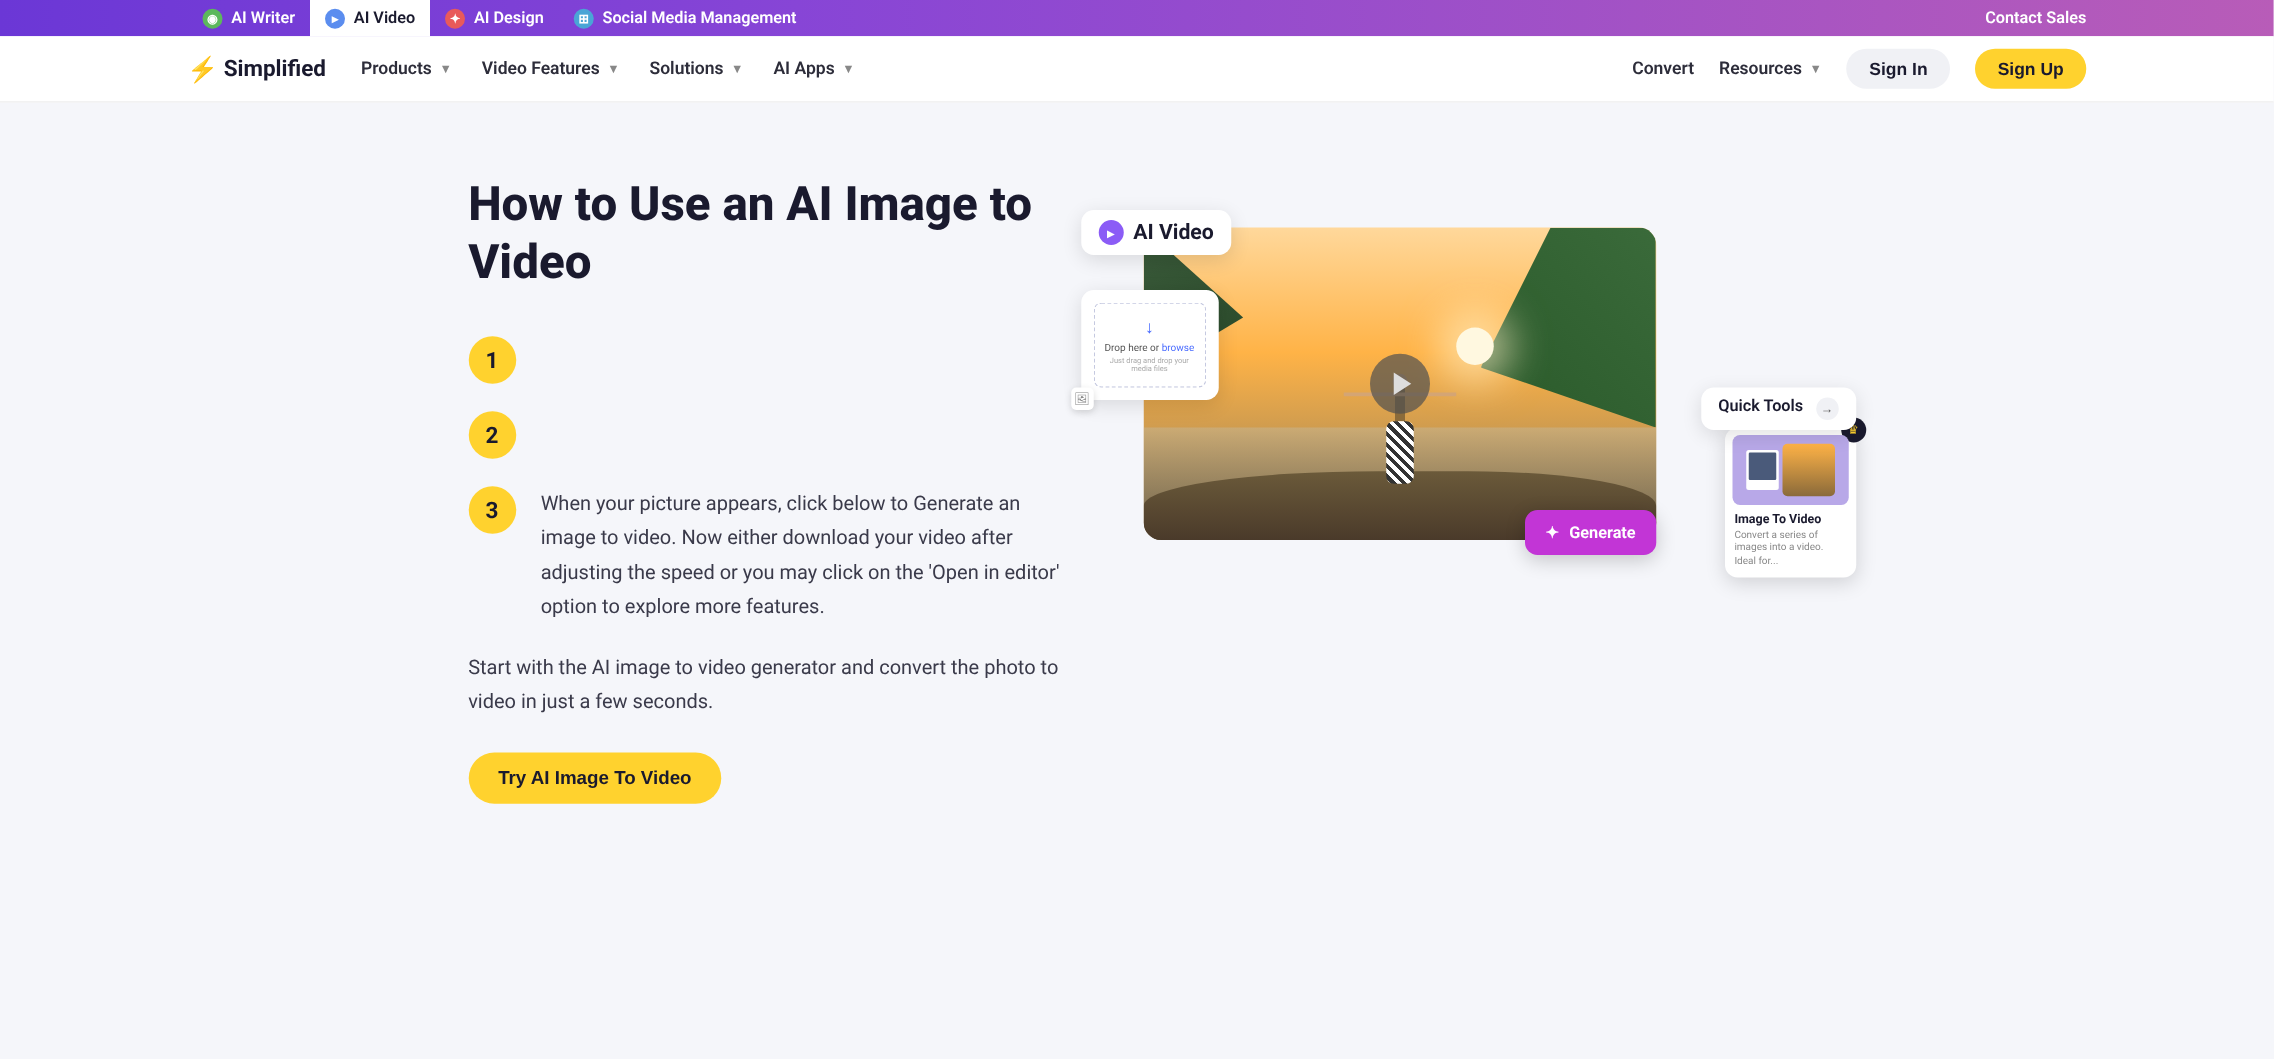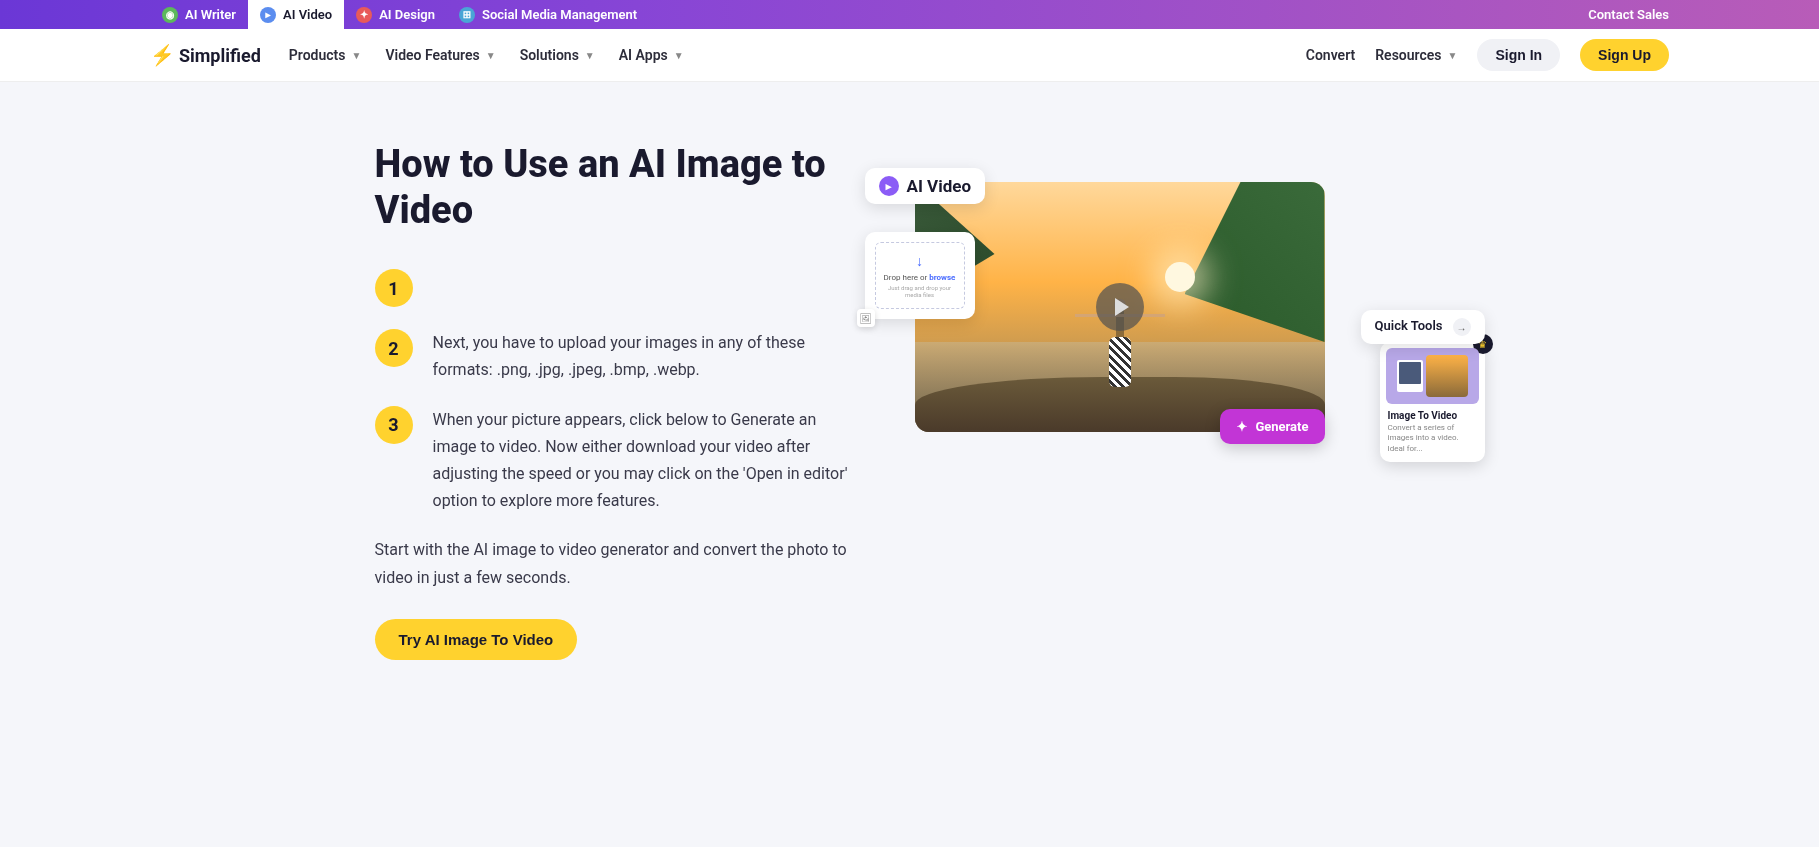--- a/index.html
+++ b/index.html
@@ -37,21 +37,21 @@
 .cta { padding: 12px 24px; border-radius: 24px; background: #ffd22e; color: #1a1a2e; font-size: 15px; font-weight: 700; border: none; cursor: pointer; }
 
 .right-col { flex: 1; position: relative; padding-top: 40px; }
 .hero-wrap { position: relative; width: 100%; max-width: 520px; }
 .badge-aivideo { position: absolute; top: -14px; left: -50px; background: #fff; border-radius: 10px; padding: 8px 14px; display: flex; align-items: center; gap: 8px; font-size: 17px; font-weight: 700; box-shadow: 0 4px 16px rgba(0,0,0,0.12); z-index: 5; }
 .badge-aivideo-icon { width: 20px; height: 20px; border-radius: 50%; background: #8b5cf6; display: flex; align-items: center; justify-content: center; color: #fff; font-size: 11px; }
 .upload-card { position: absolute; top: 50px; left: -50px; width: 110px; background: #fff; border-radius: 10px; padding: 10px; box-shadow: 0 4px 16px rgba(0,0,0,0.12); z-index: 5; }
 .upload-inner { border: 1.5px dashed #c5c9e0; border-radius: 6px; padding: 10px 6px; text-align: center; }
 .upload-arrow { color: #4a6cff; font-size: 14px; margin-bottom: 4px; }
 .upload-text { font-size: 8px; color: #555; }
-.upload-text .browse { color: #4a6cff; font-weight: 700; }
+.upload-text .browse { color: #4a6cff; font-weight: 400; }
 .upload-sub { font-size: 6px; color: #aaa; margin-top: 2px; }
 .upload-corner { position: absolute; bottom: -8px; left: -8px; width: 18px; height: 18px; background: #fff; border-radius: 4px; box-shadow: 0 2px 6px rgba(0,0,0,0.15); display: flex; align-items: center; justify-content: center; font-size: 10px; color: #888; }
 .hero-img { width: 410px; height: 250px; border-radius: 14px; background: linear-gradient(180deg, #ffd89b 0%, #ffb347 40%, #8a7a5a 100%); position: relative; overflow: hidden; }
 .mountain-left { position: absolute; top: 0; left: 0; width: 80px; height: 120px; background: linear-gradient(135deg, #3a5a3a, #2a4a2a); clip-path: polygon(0 0, 100% 60%, 0 100%); }
 .mountain-right { position: absolute; top: 0; right: 0; width: 140px; height: 160px; background: linear-gradient(225deg, #3a6a3a, #2a5a2a); clip-path: polygon(100% 0, 100% 100%, 0 70%, 40% 0); }
 .sun { position: absolute; top: 80px; right: 130px; width: 30px; height: 30px; border-radius: 50%; background: #fff8e0; box-shadow: 0 0 30px 15px rgba(255,240,200,0.6); }
 .water { position: absolute; bottom: 0; left: 0; right: 0; height: 90px; background: linear-gradient(180deg, rgba(200,180,140,0.6), rgba(100,90,70,0.8)); }
 .rocks { position: absolute; bottom: 0; left: 0; right: 0; height: 55px; background: linear-gradient(180deg, #6b5a3a, #4a3a2a); border-radius: 50% 40% 0 0 / 30px; }
 .person { position: absolute; bottom: 45px; left: 50%; transform: translateX(-50%); }
 .person-body { width: 22px; height: 50px; background: repeating-linear-gradient(45deg, #fff, #fff 3px, #333 3px, #333 6px); border-radius: 6px; margin: 0 auto; }
@@ -135,21 +135,20 @@
 
 <div class="content">
   <div class="left-col">
     <h1 class="heading">How to Use an AI Image to Video</h1>
     <div class="steps">
       <div class="step">
         <div class="step-num">1</div>
       </div>
       <div class="step">
         <div class="step-num">2</div>
-        <div class="step-text">Next, you have to upload your images in any of these formats: .png, .jpg, .jpeg, .bmp, .webp.</div>
       </div>
       <div class="step">
         <div class="step-num">3</div>
         <div class="step-text">When your picture appears, click below to Generate an image to video. Now either download your video after adjusting the speed or you may click on the 'Open in editor' option to explore more features.</div>
       </div>
     </div>
     <p class="outro">Start with the AI image to video generator and convert the photo to video in just a few seconds.</p>
     <button class="cta">Try AI Image To Video</button>
   </div>
 

